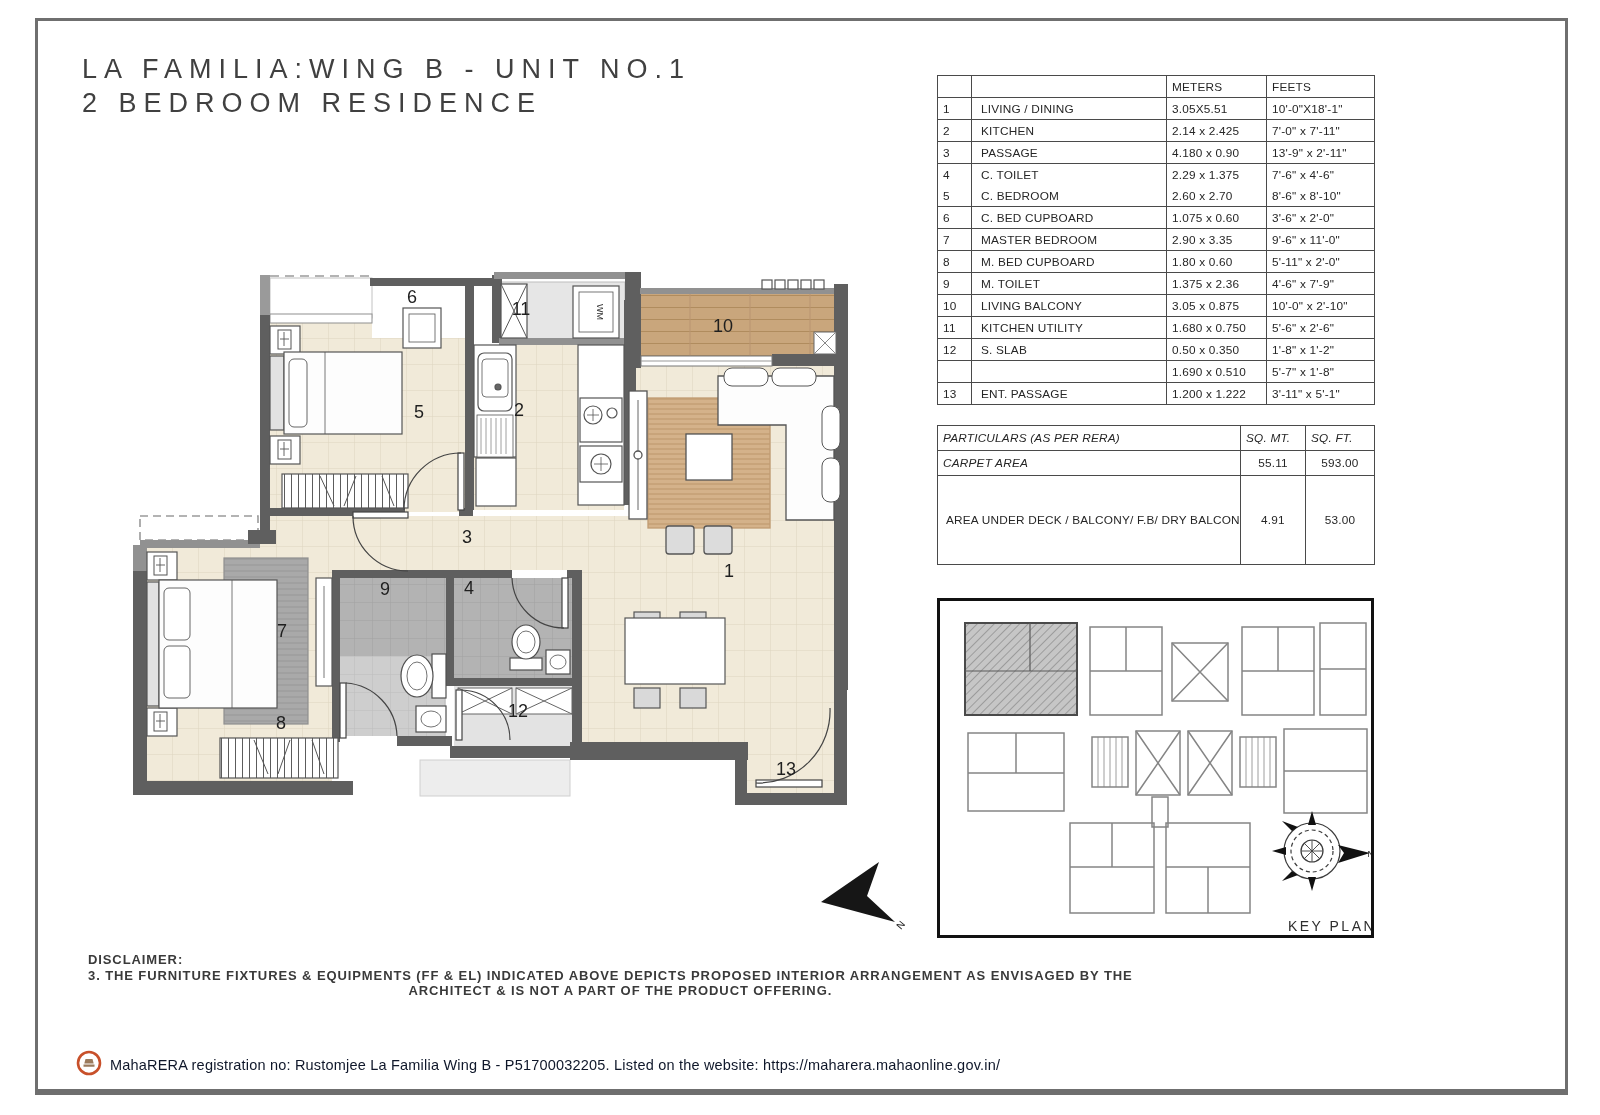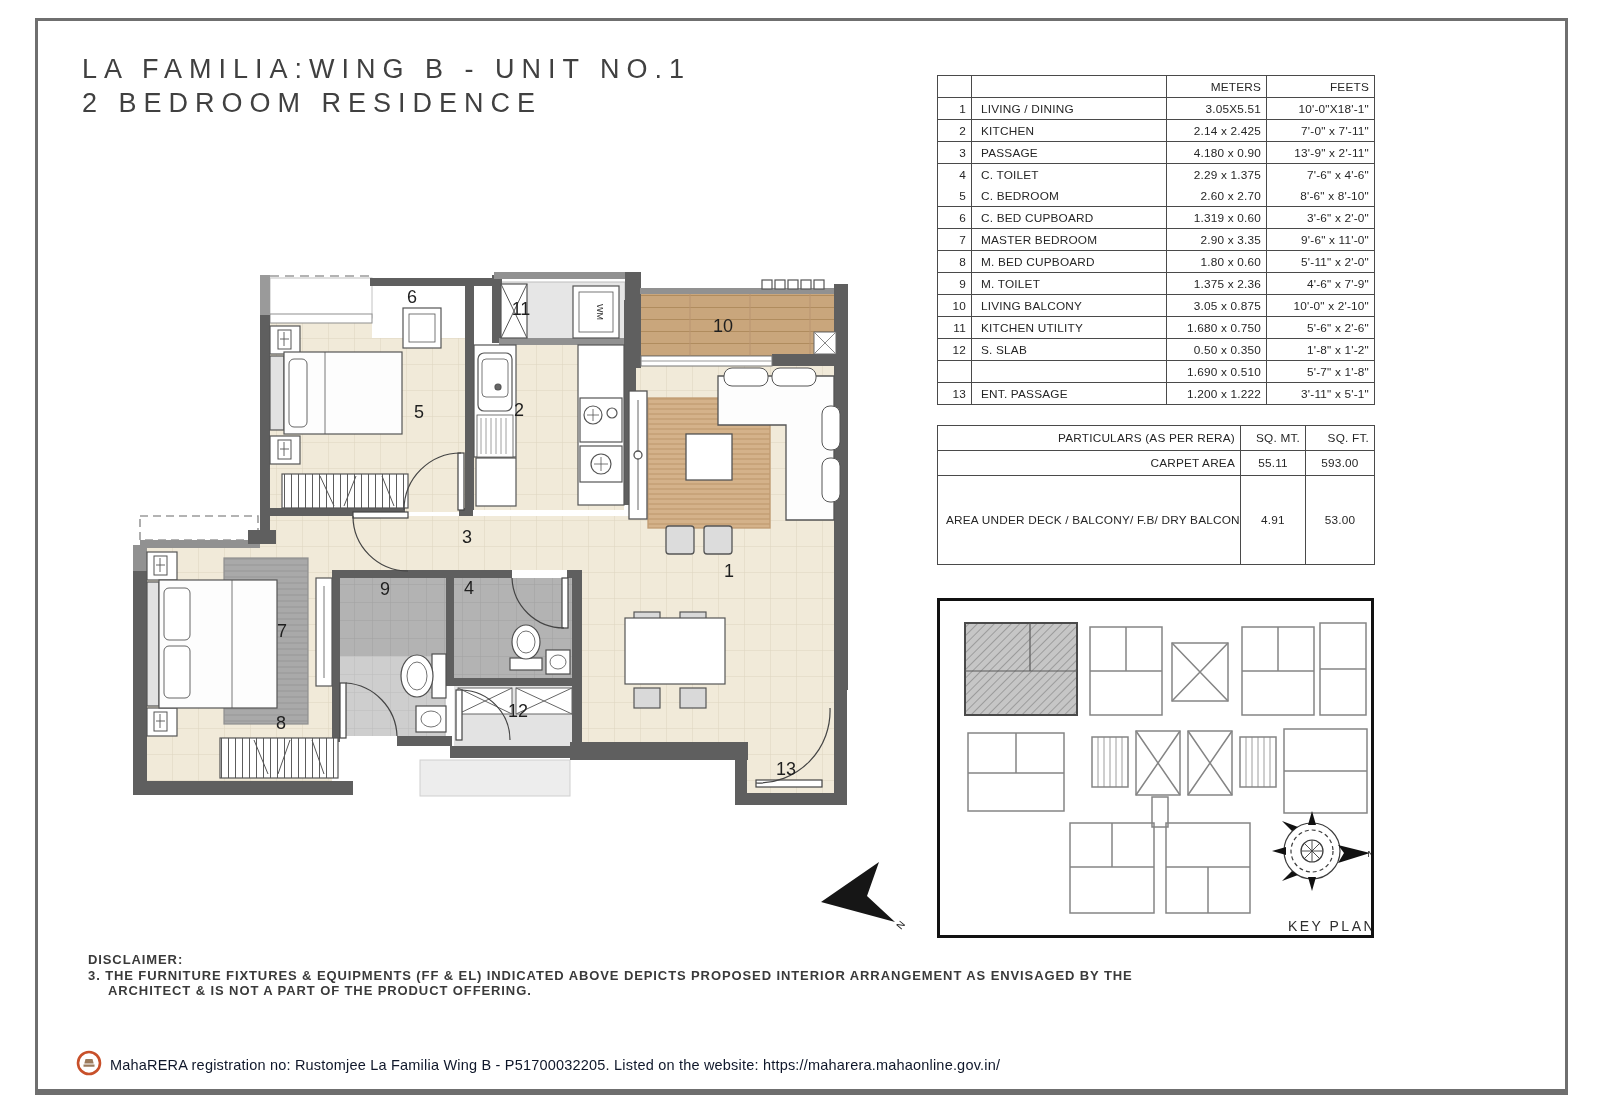--- a/index.html
+++ b/index.html
@@ -21,38 +21,38 @@
     border:1.8px solid #4a4a4a;table-layout:fixed;
   }
   table.sheet td{
     border-left:1.4px solid #4a4a4a;border-top:1.4px solid #4a4a4a;
     font-size:11.8px;color:#262626;padding:1px 5px;height:19px;
     letter-spacing:.2px;overflow:hidden;white-space:nowrap;
   }
   table.sheet td:first-child{border-left:none;}
   table.sheet tr.nt td{border-top:none;}
   .dims{left:937px;top:75px;width:437px;}
-  .dims .c{text-align:right;}
+  .dims .c{text-align:left;}
   .dims td.nm{padding-left:9px;}
   .rera{left:937px;top:425px;width:437px;}
   .rera td{white-space:normal;}
-  .rera .hd{text-align:right;height:22px;}
+  .rera .hd{text-align:left;height:22px;font-style:italic;}
   .rera .ctr{text-align:center;}
   .rera .big{height:80px;font-size:11.8px;line-height:15px;padding:4px 8px;}
   
   .keyplan{
     position:absolute;left:937px;top:598px;width:431px;height:334px;
     border:3px solid #111;background:#fff;
   }
   
   .disclaimer{
     position:absolute;left:88px;top:952px;font-size:13px;color:#3a3a3a;
     letter-spacing:.9px;line-height:15.5px;font-weight:bold;
   }
-  .disc-line:last-child{padding-left:20px;}
+  .disc-line:last-child{padding-left:20px;text-align:center;}
   .footer{
     position:absolute;left:76px;top:1050px;font-size:14.5px;color:#0f172a;
     display:flex;align-items:center;gap:8px;letter-spacing:.2px;
   }
   .planwrap{position:absolute;left:120px;top:260px;width:760px;height:580px;}
   .north{position:absolute;left:815px;top:858px;width:110px;height:90px;}
   svg text{font-family:"Liberation Sans",sans-serif;}
 </style>
 </head>
 <body>
@@ -362,21 +362,21 @@
       </tr>
       <tr class="nt">
         <td class="c">5</td>
         <td class="nm">C. BEDROOM</td>
         <td class="c">2.60 x 2.70</td>
         <td class="c">8'-6" x 8'-10"</td>
       </tr>
       <tr>
         <td class="c">6</td>
         <td class="nm">C. BED CUPBOARD</td>
-        <td class="c">1.319 x 0.60</td>
+        <td class="c">1.075 x 0.60</td>
         <td class="c">3'-6" x 2'-0"</td>
       </tr>
       <tr>
         <td class="c">7</td>
         <td class="nm">MASTER BEDROOM</td>
         <td class="c">2.90 x 3.35</td>
         <td class="c">9'-6" x 11'-0"</td>
       </tr>
       <tr>
         <td class="c">8</td>

